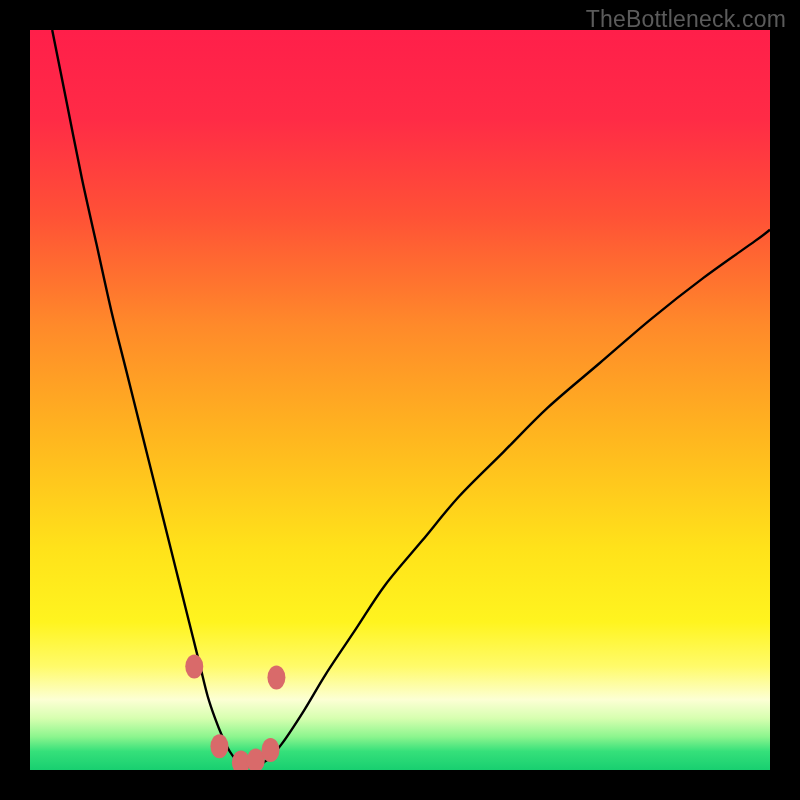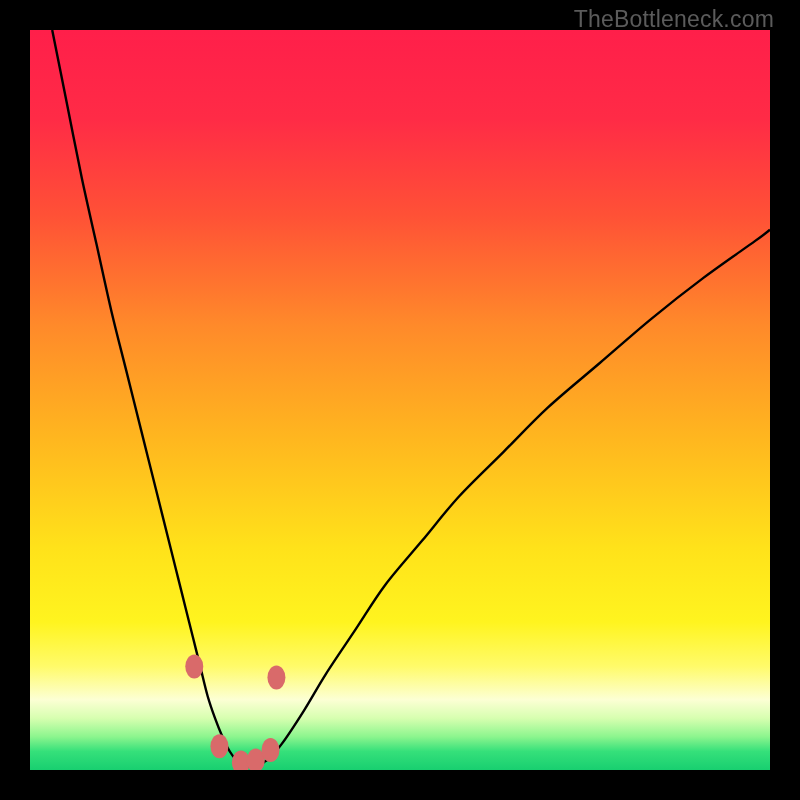--- a/index.html
+++ b/index.html
@@ -37,21 +37,21 @@
   .curve-svg {
     position: absolute;
     left: 0;
     top: 0;
     width: 100%;
     height: 100%;
   }
   .watermark {
     position: absolute;
     top: 6px;
-    right: 26px;
+    right: 14px;
     color: #5b5b5b;
     font-size: 23px;
     font-weight: 500;
     letter-spacing: 0.2px;
   }
 </style>
 </head>
 <body>
 
 <div class="frame">

